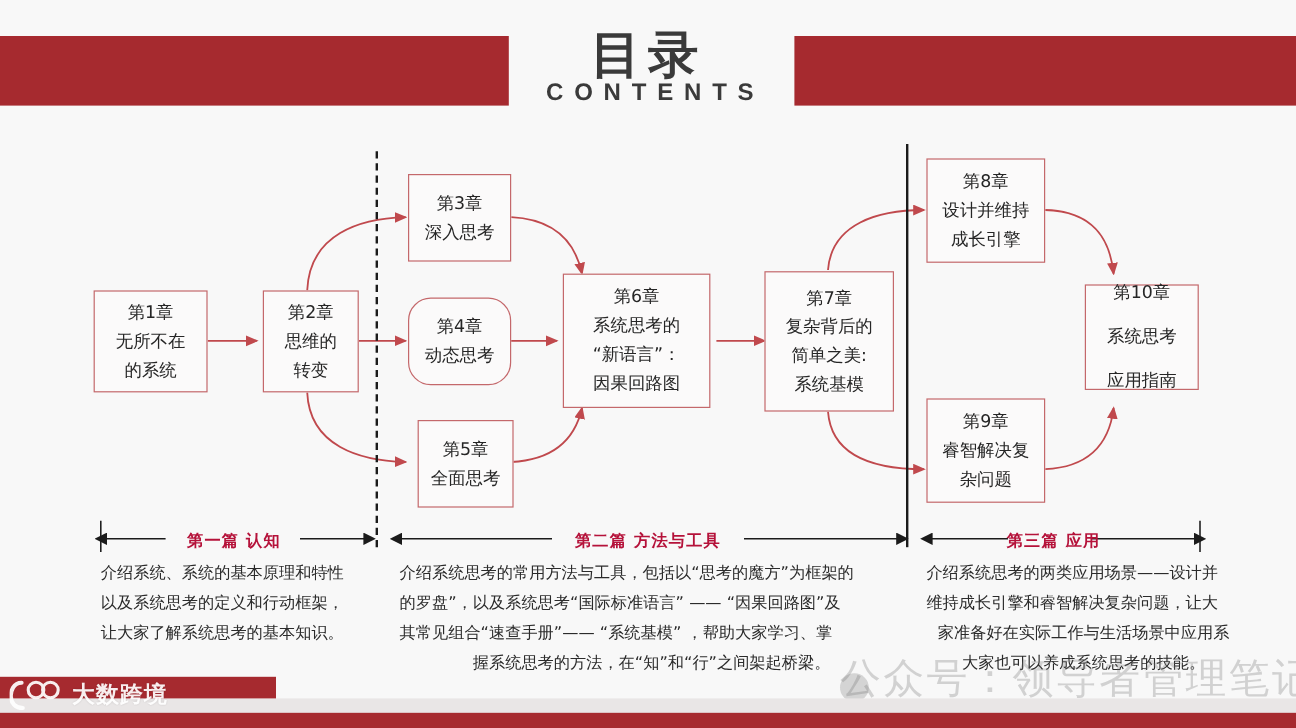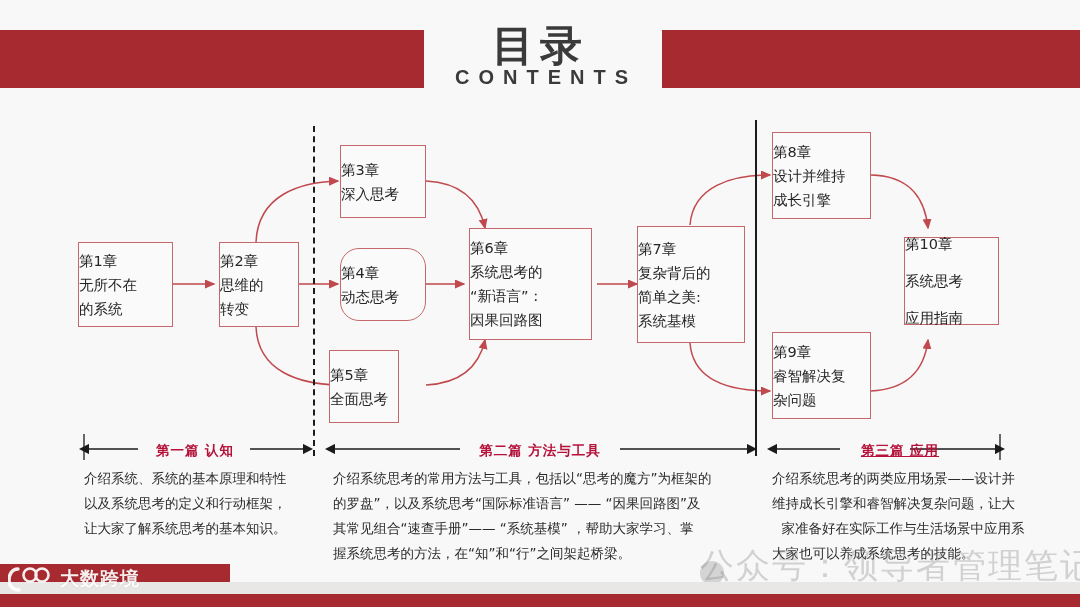--- a/index.html
+++ b/index.html
@@ -22,41 +22,41 @@
   }
   .hdr-sub{
     position:absolute;left:0;right:0;top:66px;text-align:center;
     font-size:20px;font-weight:bold;color:#3a3a3a;letter-spacing:9px;padding-left:12px;
   }
 
   
   .box{
     position:absolute;border:1.4px solid #c4686b;background:#fbfafa;
     box-sizing:border-box;display:flex;flex-direction:column;
-    justify-content:center;
+    align-items:center;justify-content:center;
     color:#262626;font-size:14.5px;line-height:24px;
     font-family:"DejaVu Sans","Liberation Sans",sans-serif;
   }
   .box span{display:block;white-space:nowrap;}
 
   .divider{position:absolute;width:0;border-left:2px solid #1b1b1b;}
   .divider.dashed{border-left:2px dashed #1b1b1b;}
 
   
   .sect-title{
     position:absolute;text-align:center;color:#b5123a;
     font-size:13.5px;font-weight:bold;letter-spacing:1px;white-space:nowrap;
     font-family:"DejaVu Sans","Liberation Sans",sans-serif;
   }
   .sect-body{
     position:absolute;color:#2b2b2b;font-size:13.5px;line-height:25px;
     font-family:"DejaVu Sans","Liberation Sans",sans-serif;
   }
   .sect-body div{white-space:nowrap;}
-  .sect-body.center div{}
+  .sect-body.center div{text-align:center;}
 
   
   .foot-bar{position:absolute;left:0;bottom:0;width:1080px;height:13px;background:#a62a2f;}
   .foot-strip{position:absolute;left:0;bottom:13px;width:1080px;height:12px;background:#e9e6e6;}
   .logo{
     position:absolute;left:8px;bottom:13px;height:30px;display:flex;align-items:center;
     gap:6px;opacity:.92;
   }
   .logo-mark{
     width:46px;height:26px;position:relative;
@@ -161,21 +161,21 @@
   <div class="box" style="left:340px;top:145px;width:86px;height:73px;">
     <span>第3章</span>
     <span>深入思考</span>
   </div>
 
   <div class="box" style="left:340px;top:248px;width:86px;height:73px;border-radius:19px;">
     <span>第4章</span>
     <span>动态思考</span>
   </div>
 
-  <div class="box" style="left:329px;top:350px;width:70px;height:73px;">
+  <div class="box" style="left:348px;top:350px;width:80px;height:73px;">
     <span>第5章</span>
     <span>全面思考</span>
   </div>
 
   <div class="box" style="left:469px;top:228px;width:123px;height:112px;">
     <span>第6章</span>
     <span>系统思考的</span>
     <span>“新语言”：</span>
     <span>因果回路图</span>
   </div>
@@ -213,21 +213,21 @@
   </div>
 
   <div class="sect-title" style="left:465px;top:442px;width:150px;">第二篇  方法与工具</div>
   <div class="sect-body center" style="left:333px;top:466px;width:420px;">
     <div style="text-align:left;">介绍系统思考的常用方法与工具，包括以“思考的魔方”为框架的</div>
     <div style="text-align:left;">的罗盘”，以及系统思考“国际标准语言” ——  “因果回路图”及</div>
     <div style="text-align:left;">其常见组合“速查手册”——  “系统基模” ，帮助大家学习、掌</div>
     <div>握系统思考的方法，在“知”和“行”之间架起桥梁。</div>
   </div>
 
-  <div class="sect-title" style="left:846px;top:442px;width:108px;text-decoration:underline;">第三篇  应用</div>
+  <div class="sect-title" style="left:824px;top:442px;width:108px;">第三篇  应用</div>
   <div class="sect-body center" style="left:772px;top:466px;width:262px;">
     <div style="text-align:left;">介绍系统思考的两类应用场景——设计并</div>
     <div style="text-align:left;">维持成长引擎和睿智解决复杂问题，让大</div>
     <div style="text-align:center;">家准备好在实际工作与生活场景中应用系</div>
     <div>大家也可以养成系统思考的技能。</div>
   </div>
 
   <div class="wm-badge"></div>
   <div class="watermark">公众号：领导者管理笔记</div>
 

